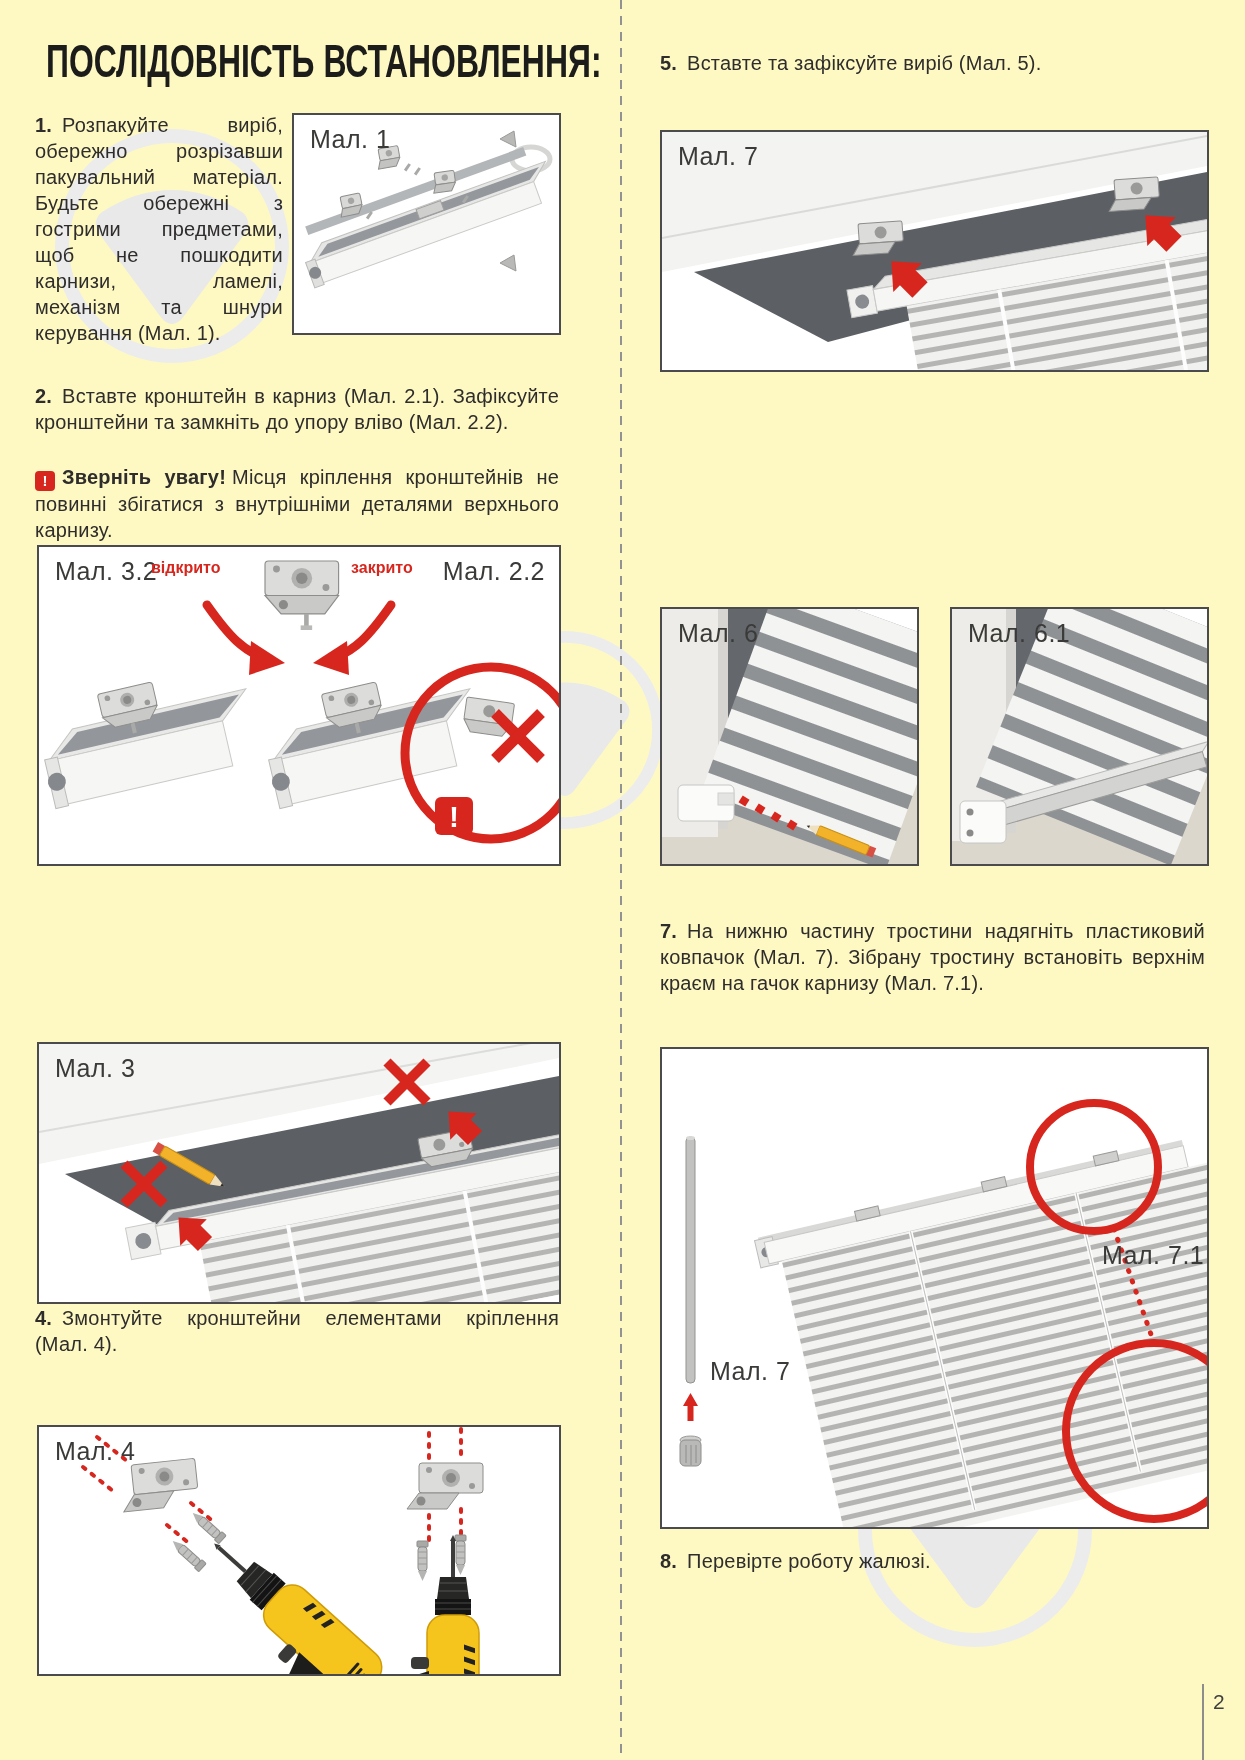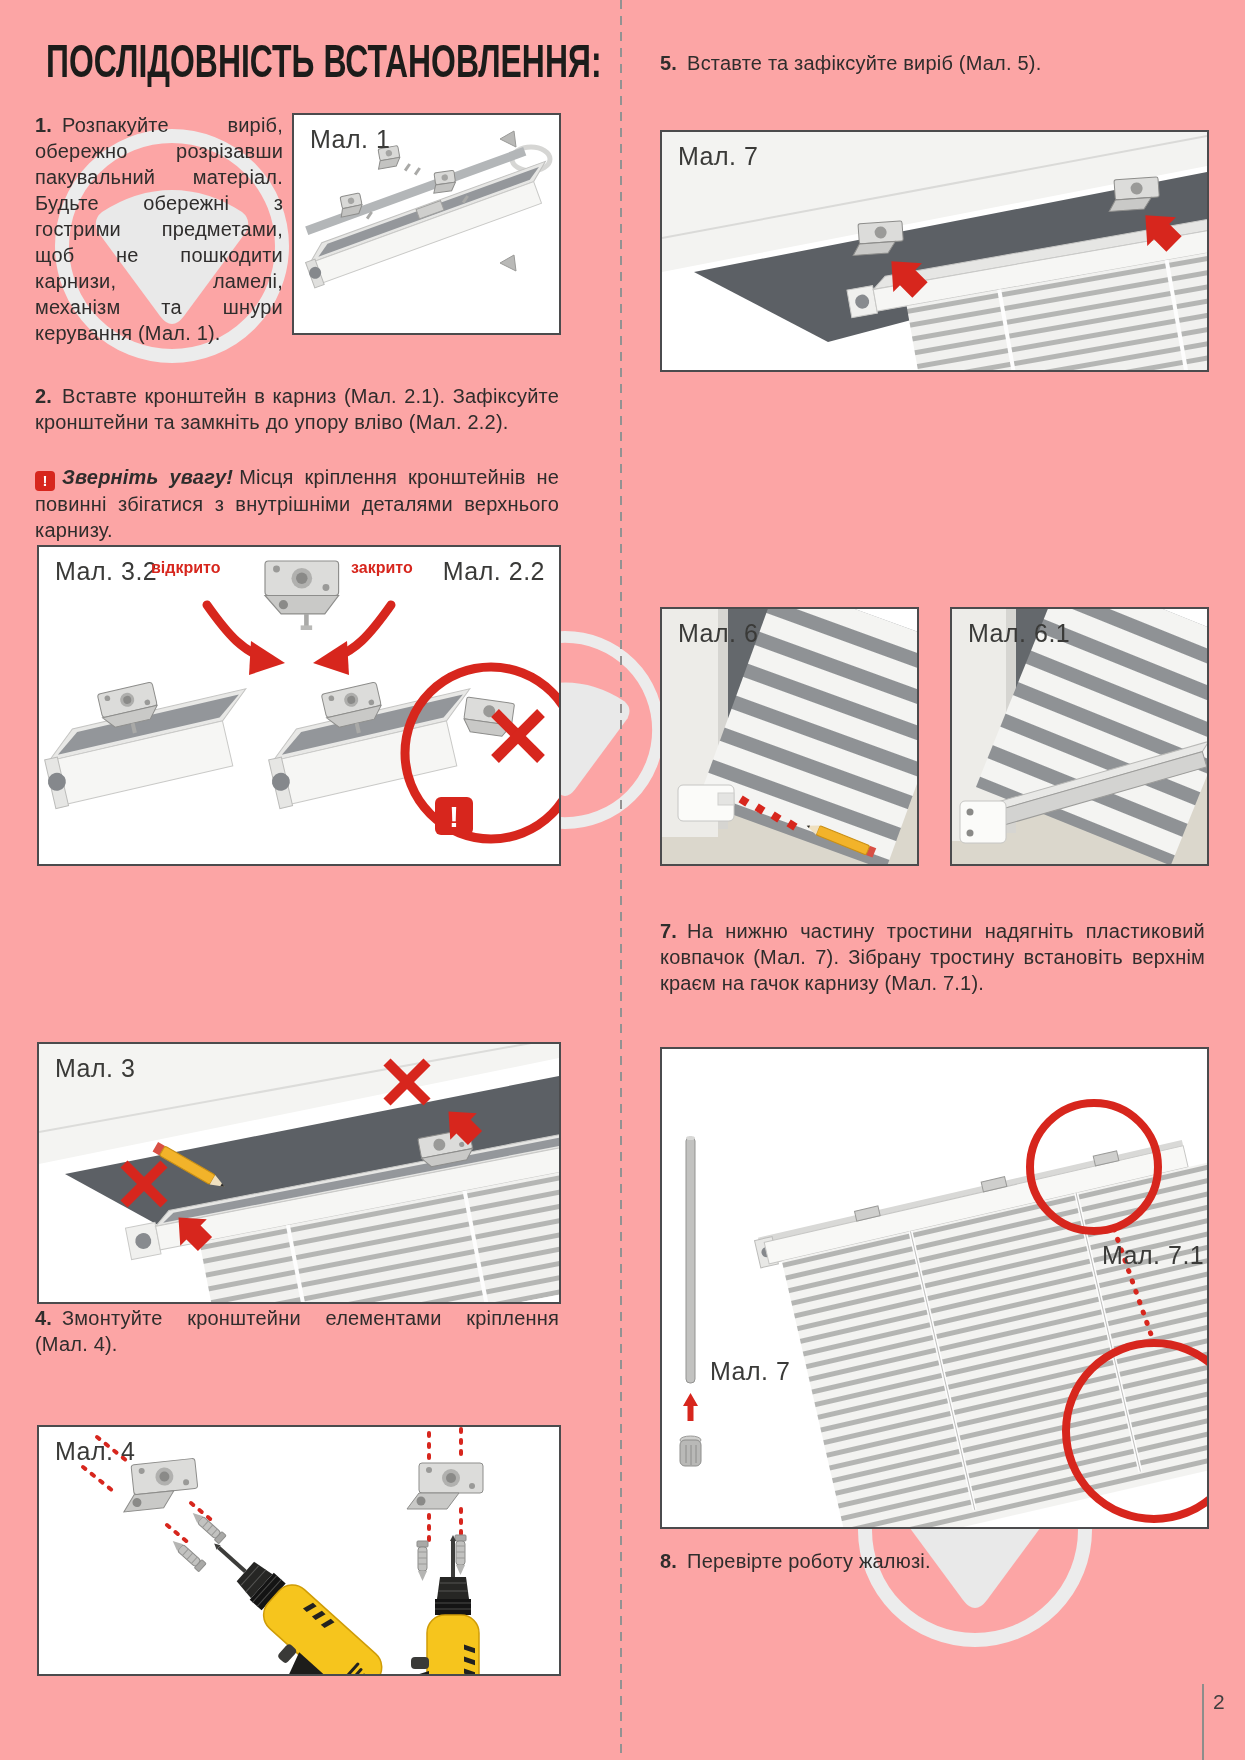--- a/index.html
+++ b/index.html
@@ -1,27 +1,27 @@
 <!DOCTYPE html>
 <html><head>
 <meta charset="utf-8">
 <style>
   html,body{margin:0;padding:0;background:#ffffff;}
-  .page{position:relative;width:1245px;height:1760px;background:#fca5a5;overflow:hidden;
+  .page{position:relative;width:1245px;height:1760px;background:#fef9c3;overflow:hidden;
         font-family:"Liberation Sans",sans-serif;color:#2f2d2c;}
   .wm{position:absolute;z-index:0;}
   h1.title{position:absolute;left:46px;top:36px;margin:0;font-size:38px;font-weight:bold;
         color:#1c1c1a;white-space:nowrap;transform:scale(.84,1.22);transform-origin:0 0;z-index:1;}
   .step{position:absolute;margin:0;font-size:20px;line-height:26px;text-align:justify;
         letter-spacing:.2px;z-index:1;}
   .step .n{font-weight:bold;margin-right:10px;}
   .warnicon{display:inline-block;width:20px;height:20px;background:#d7261d;color:#fff;
         border-radius:4px;text-align:center;font-weight:bold;font-size:15px;line-height:20px;
         vertical-align:-2px;margin-right:7px;}
-  .warnbold{font-weight:bold;margin-right:6px;font-style:italic;}
+  .warnbold{font-weight:bold;margin-right:6px;}
   .figbox{position:absolute;margin:0;background:#fff;border:2px solid #4b4b4d;z-index:1;}
   .figbox svg{position:absolute;left:0;top:0;width:100%;height:100%;}
   .figlabel{position:absolute;left:16px;top:10px;font-size:25px;color:#3a3a38;
         letter-spacing:.5px;z-index:2;}
   .redlabel{position:absolute;top:12px;font-size:16px;font-weight:bold;color:#d7261d;z-index:2;}
   .divider{position:absolute;left:620px;top:0;width:2px;height:1760px;z-index:1;
         background:repeating-linear-gradient(180deg,#929292 0 9px,transparent 9px 16px);}
   .pagenum-rule{position:absolute;left:1202px;top:1684px;width:2px;height:76px;background:#8d8d8b;z-index:1;}
   .pagenum{position:absolute;left:1213px;top:1690px;font-size:21px;color:#3f3f3f;z-index:1;}
 </style>

